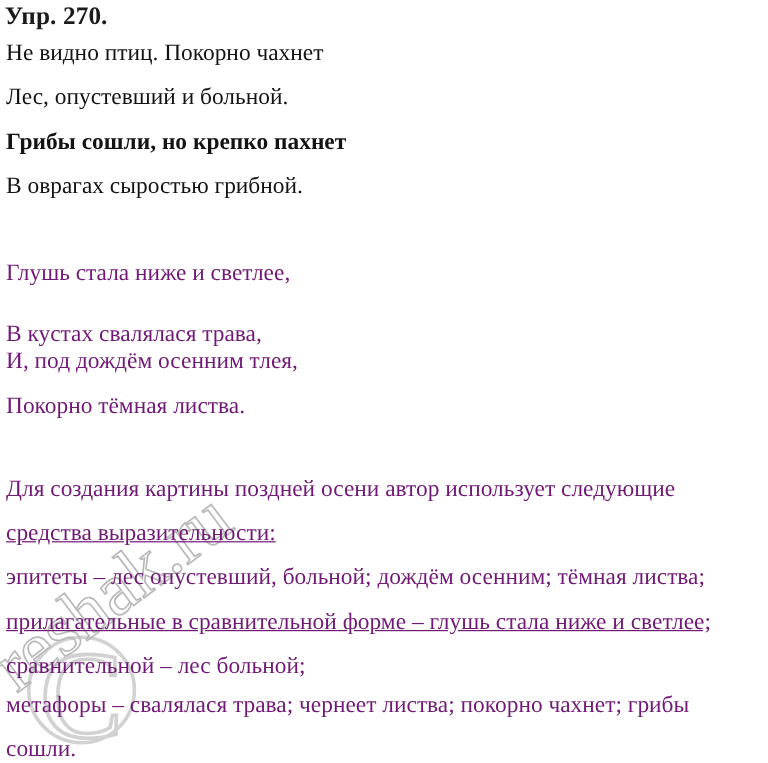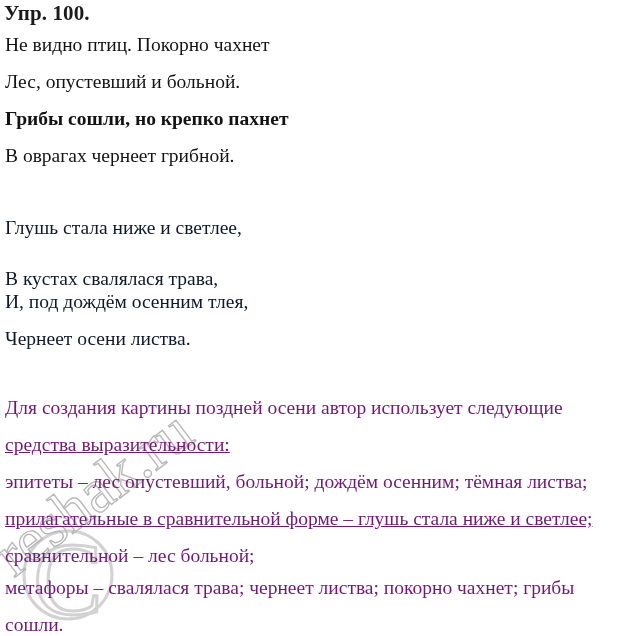--- a/index.html
+++ b/index.html
@@ -83,21 +83,21 @@
   
   .line.faded {
     color: #2b2b2b;
   }
   .line.wrap {
     white-space: nowrap;
   }
 
   
   #stanza-one .line { color: #131313; }
-  #stanza-two .line { color: #0f172a; }
+  #stanza-two .line { color: #701a75; }
   #analysis .line { color: #701a75; }
 
   .wm-text {
     fill: none;
     stroke: #b9b9b9;
     stroke-width: 1.4;
     font-family: "Liberation Serif", "DejaVu Serif", serif;
     font-size: 62px;
     font-weight: normal;
   }
@@ -127,35 +127,35 @@
         <text class="wm-c-glyph" x="68" y="614" text-anchor="middle">C</text>
       </g>
 
       <text class="wm-text" x="14" y="578" transform="rotate(-37 14 578)">reshak.ru</text>
     </svg>
   </div>
 
   <div id="content">
 
     <div class="hdr-row">
-      <div class="ex-title">Упр. 100.</div>
+      <div class="ex-title">Упр. 270.</div>
     </div>
 
     <div id="stanza-one">
       <div class="line" style="top:33px;">Не видно птиц. Покорно чахнет</div>
       <div class="line" style="top:70px;">Лес, опустевший и больной.</div>
       <div class="line" style="top:107px;font-weight:bold;">Грибы сошли, но крепко пахнет</div>
-      <div class="line" style="top:144px;">В оврагах чернеет грибной.</div>
+      <div class="line" style="top:144px;">В оврагах сыростью грибной.</div>
     </div>
 
     <div id="stanza-two">
       <div class="line faded" style="top:216px;">Глушь стала ниже и светлее,</div>
       <div class="line faded" style="top:267px;">В кустах свалялася трава,</div>
       <div class="line faded" style="top:290px;">И, под дождём осенним тлея,</div>
-      <div class="line faded" style="top:327px;">Чернеет осени листва.</div>
+      <div class="line faded" style="top:327px;">Покорно тёмная листва.</div>
     </div>
 
     <div id="analysis">
       <div class="line wrap" style="top:396px;">Для создания картины поздней осени автор использует следующие</div>
       <div class="line wrap" style="top:433px;text-decoration:underline;">средства выразительности:</div>
       <div class="line wrap" style="top:470px;">эпитеты – лес опустевший, больной; дождём осенним; тёмная листва;</div>
       <div class="line wrap" style="top:507px;text-decoration:underline;">прилагательные в сравнительной форме – глушь стала ниже и светлее;</div>
       <div class="line wrap" style="top:544px;">сравнительной – лес больной;</div>
       <div class="line wrap" style="top:576px;">метафоры – свалялася трава; чернеет листва; покорно чахнет; грибы</div>
       <div class="line wrap" style="top:613px;">сошли.</div>

